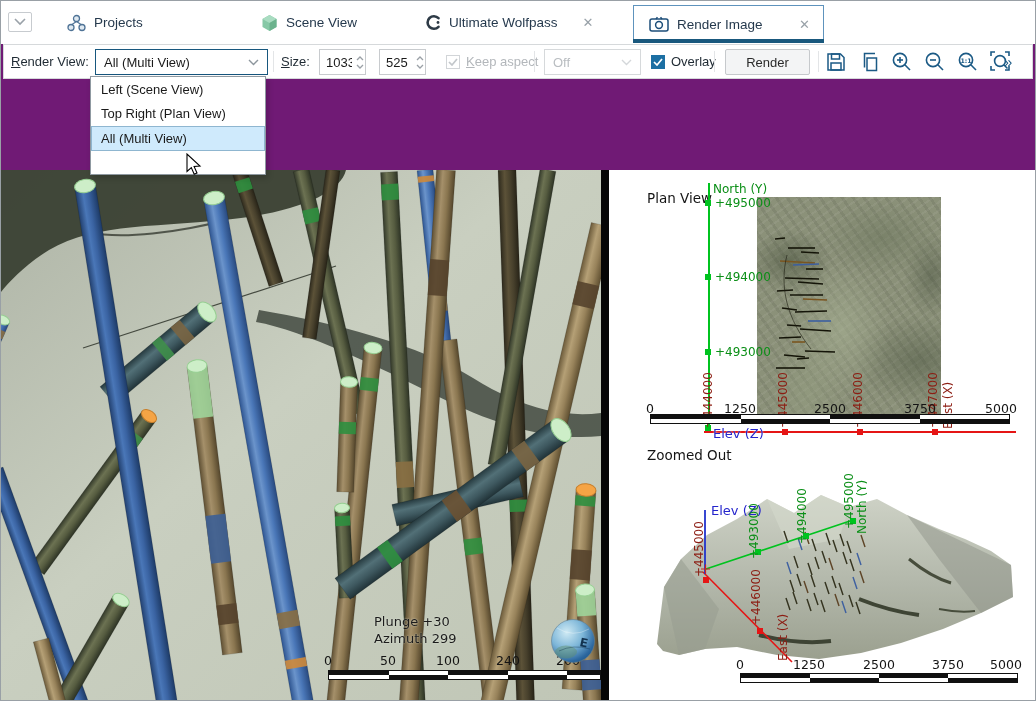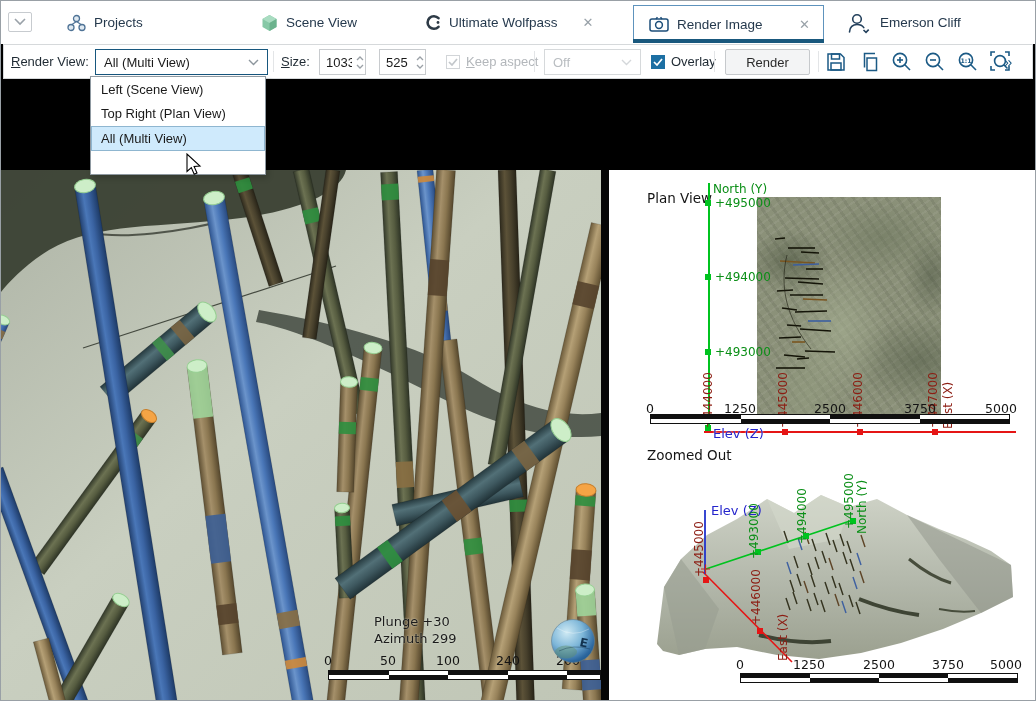--- a/index.html
+++ b/index.html
@@ -1,17 +1,17 @@
 <!DOCTYPE html>
 <html><head>
 <meta charset="utf-8">
 <style>
   html,body{margin:0;padding:0;background:#e9ebed;}
   *{box-sizing:border-box;}
-  .window{position:relative;width:1036px;height:701px;background:#000000;border:1px solid #99a0a6;
+  .window{position:relative;width:1036px;height:701px;background:#701a75;border:1px solid #99a0a6;
           font-family:"Liberation Sans",sans-serif;overflow:hidden;}
   
   .tabbar{position:absolute;left:0;top:0;width:1034px;height:43px;background:#fff;}
   .menu-btn{position:absolute;left:7px;top:11px;width:24px;height:20px;border:1px solid #c7cbcf;border-radius:2px;background:#fff;display:flex;align-items:center;justify-content:center;}
   .tabitem{position:absolute;top:0;height:43px;display:flex;align-items:center;gap:8px;color:#25394d;font-size:13.5px;}
   .tab-close{color:#98a1a8;font-size:13px;padding:2px 3px;line-height:1;}
   .active-tab{position:absolute;left:632px;top:4px;width:191px;height:38px;border:1px solid #5e93bd;background:#fff;display:flex;align-items:center;gap:8px;padding:0 10px 0 15px;color:#25394d;font-size:13.5px;}
   .active-underline{position:absolute;left:-1px;right:-1px;bottom:-1px;height:4px;background:#19587d;}
   .active-tab .lbl{flex:1;}
   
@@ -116,28 +116,20 @@
         <rect x="1" y="3" width="18" height="12" rx="2" fill="none" stroke="#1d4e79" stroke-width="1.5"></rect>
         <circle cx="10" cy="9" r="3.4" fill="none" stroke="#1d4e79" stroke-width="1.5"></circle>
         <line x1="7" y1="3" x2="8.5" y2="1.2" stroke="#1d4e79" stroke-width="1.5"></line>
         <line x1="13" y1="3" x2="11.5" y2="1.2" stroke="#1d4e79" stroke-width="1.5"></line>
       </svg>
       <span class="lbl">Render Image</span>
       <span class="tab-close">✕</span>
       <div class="active-underline"></div>
     </div>
 
-    <div class="tabitem" style="left:845px;">
-      <svg width="26" height="24">
-        <circle cx="11" cy="8" r="4.3" fill="none" stroke="#23405c" stroke-width="1.6"></circle>
-        <path d="M3.5,21 C3.5,15.8 7,13.5 11,13.5 C14,13.5 16.5,14.6 17.8,16.6" fill="none" stroke="#23405c" stroke-width="1.6" stroke-linecap="round"></path>
-        <polyline points="17.5,19 20,21.3 22.7,18.6" fill="none" stroke="#23405c" stroke-width="1.6"></polyline>
-      </svg>
-      <span>Emerson Cliff</span>
-    </div>
   </div>
 
   <div class="toolbar">
     <div class="tb" style="left:7px;"><u>R</u>ender View:</div>
 
     <div class="combo" style="position:absolute;left:91px;top:4px;width:173px;">
       <span>All (Multi View)</span>
       <svg class="chev" width="11" height="7">
           <polyline points="1,1 5.5,5.5 10,1" fill="none" stroke="#8d969d" stroke-width="1.4"></polyline>
         </svg>

